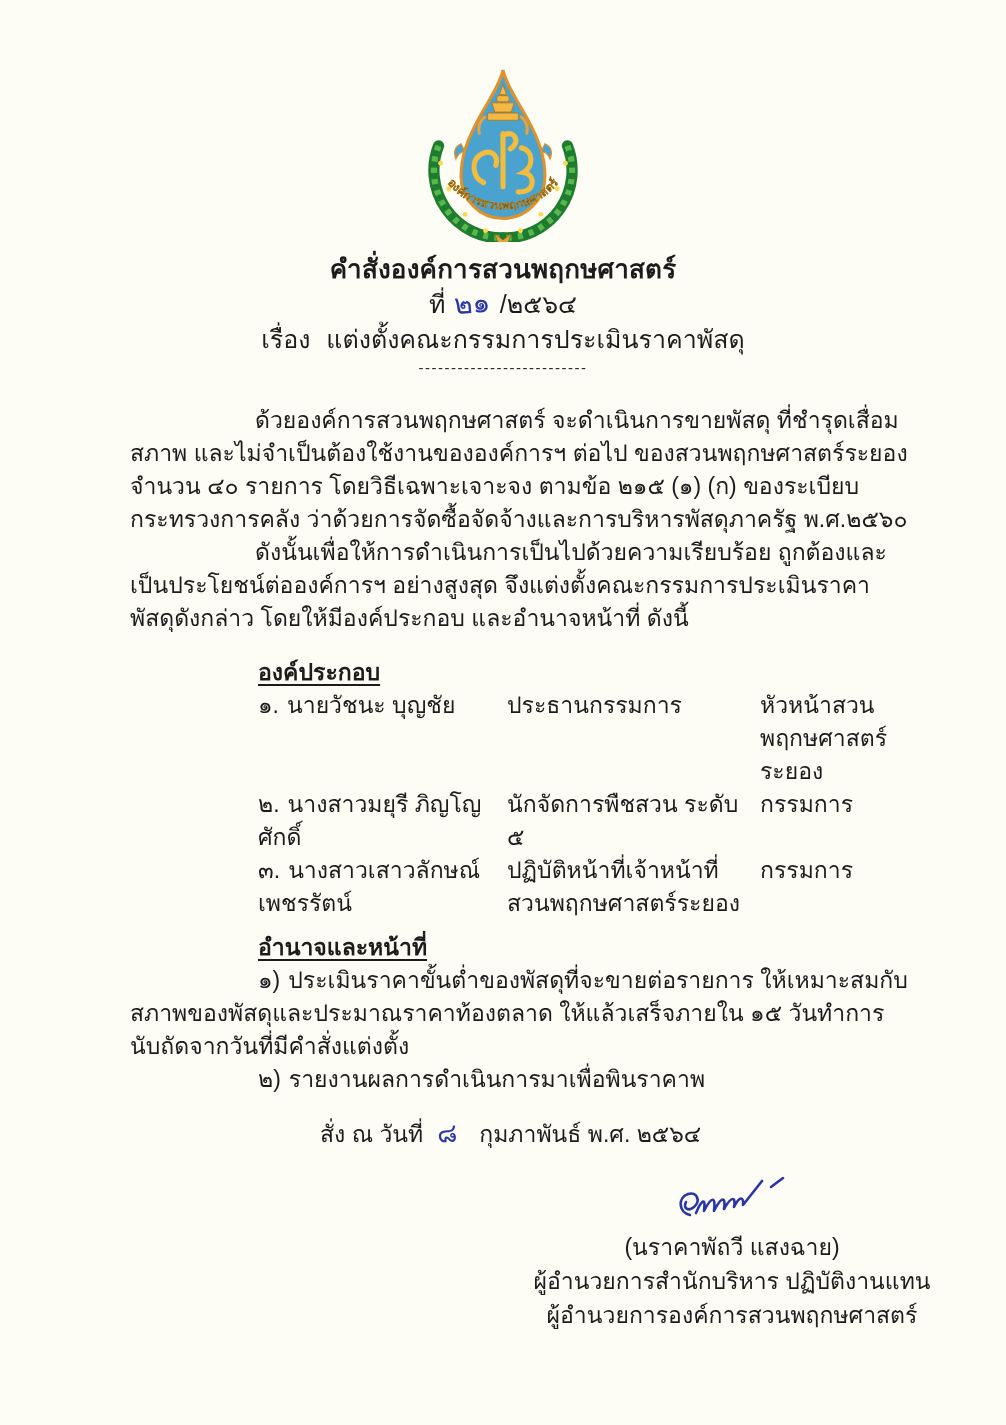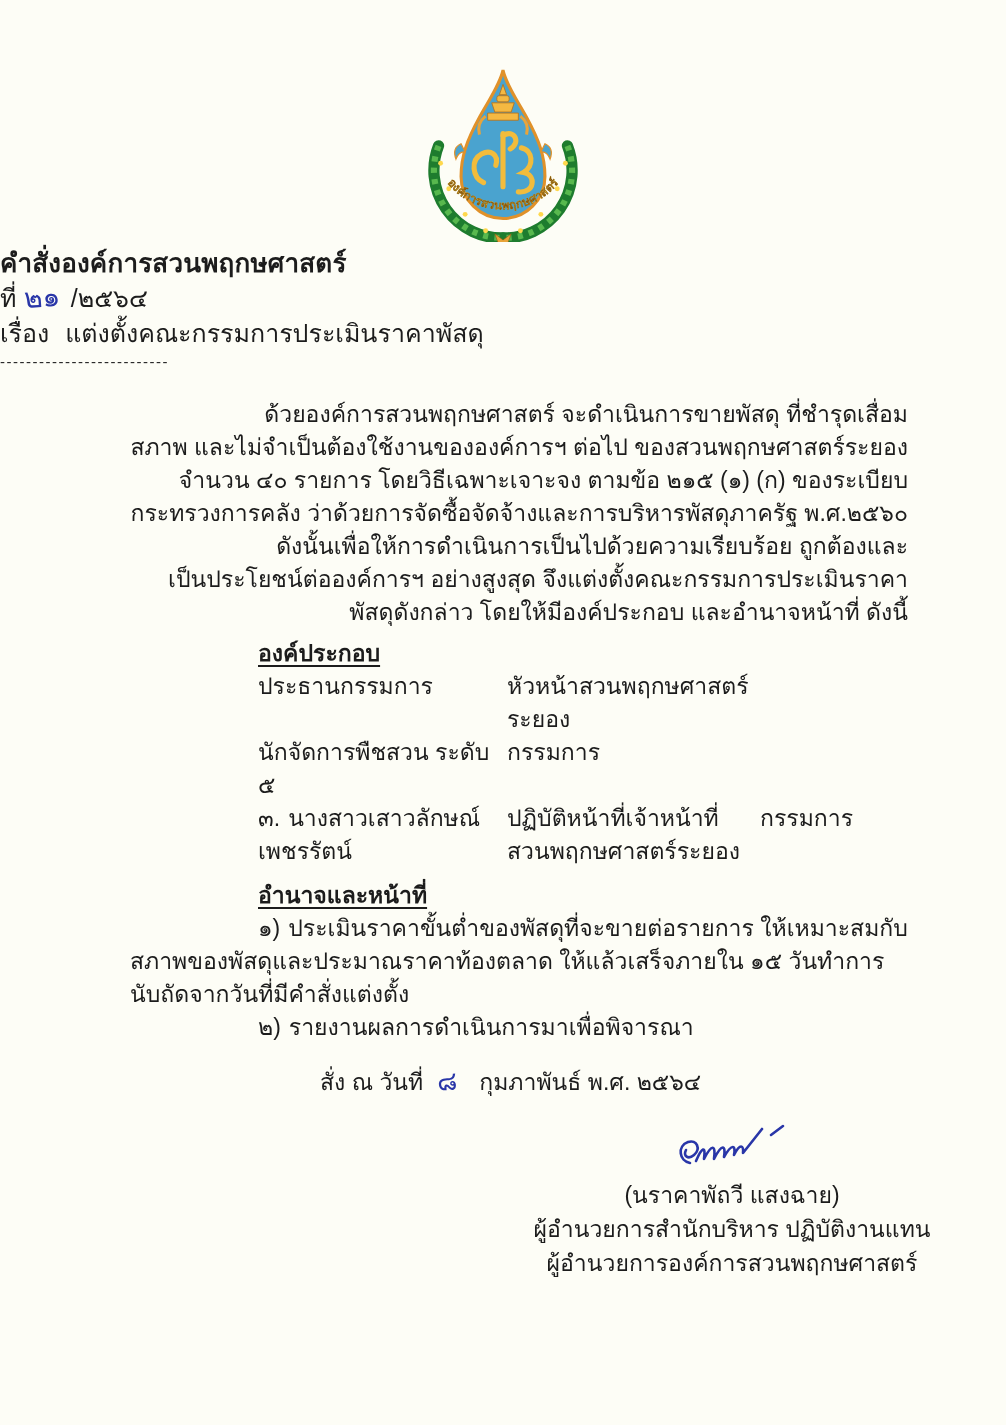--- a/index.html
+++ b/index.html
@@ -18,21 +18,21 @@
   }
 
   
   .logo-wrap {
     width: 176px;
     margin: 66px auto 0;
     text-align: center;
   }
 
   
-  .title-block { text-align: left; margin-top: 0; }
+  .title-block { text-align: center; margin-top: 6px; }
   .doc-title {
     font-size: 26px;
     line-height: 34px;
     font-weight: 600;
     letter-spacing: .2px;
   }
   .doc-number {
     font-size: 25px;
     line-height: 36px;
   }
@@ -53,33 +53,33 @@
     color: #2a2a2a;
     margin-top: 2px;
   }
 
   
   .content { width: 778px; margin: 0 auto 0 130px; }
   .para {
     font-size: 23px;
     line-height: 33px;
     text-indent: 125px;
-    text-align: right;
+    text-align: left;
   }
   .para.first { margin-top: 26px; }
 
   .section-heading {
     font-size: 23px;
     line-height: 33px;
     font-weight: 700;
     text-decoration: underline;
     text-underline-offset: 4px;
     margin-left: 128px;
   }
-  .section-heading.composition { margin-top: 8px; }
+  .section-heading.composition { margin-top: 21px; }
   .section-heading.duties { margin-top: 11px; }
 
   .member-row {
     display: grid;
     grid-template-columns: 249px 253px 1fr;
     margin-left: 128px;
     font-size: 23px;
     line-height: 33px;
   }
   .member-num { display: inline-block; margin-right: 8px; }
@@ -173,44 +173,50 @@
   </div>
 
   <div class="content">
 
     <p class="para first">ด้วยองค์การสวนพฤกษศาสตร์ จะดำเนินการขายพัสดุ ที่ชำรุดเสื่อมสภาพ และไม่จำเป็นต้องใช้งานขององค์การฯ ต่อไป ของสวนพฤกษศาสตร์ระยอง จำนวน ๔๐ รายการ โดยวิธีเฉพาะเจาะจง ตามข้อ ๒๑๕ (๑) (ก) ของระเบียบกระทรวงการคลัง ว่าด้วยการจัดซื้อจัดจ้างและการบริหารพัสดุภาครัฐ พ.ศ.๒๕๖๐</p>
     <p class="para">ดังนั้นเพื่อให้การดำเนินการเป็นไปด้วยความเรียบร้อย ถูกต้องและเป็นประโยชน์ต่อองค์การฯ อย่างสูงสุด จึงแต่งตั้งคณะกรรมการประเมินราคาพัสดุดังกล่าว โดยให้มีองค์ประกอบ และอำนาจหน้าที่ ดังนี้</p>
 
     <div class="section-heading composition">องค์ประกอบ</div>
 
     <div class="member-row">
+      <div>
+        <span class="member-num">๑.</span><span>นายวัชนะ บุญชัย</span>
+      </div>
       <div>ประธานกรรมการ</div>
       <div>หัวหน้าสวนพฤกษศาสตร์ระยอง</div>
     </div>
 
     <div class="member-row">
+      <div>
+        <span class="member-num">๒.</span><span>นางสาวมยุรี ภิญโญศักดิ์</span>
+      </div>
       <div>นักจัดการพืชสวน ระดับ ๕</div>
       <div>กรรมการ</div>
     </div>
 
     <div class="member-row">
       <div>
         <span class="member-num">๓.</span><span>นางสาวเสาวลักษณ์ เพชรรัตน์</span>
       </div>
       <div>
         <div>ปฏิบัติหน้าที่เจ้าหน้าที่</div>
         <div>สวนพฤกษศาสตร์ระยอง</div>
       </div>
       <div>กรรมการ</div>
     </div>
 
     <div class="section-heading duties">อำนาจและหน้าที่</div>
 
     <p class="duty"><span class="duty-num">๑)</span><span>ประเมินราคาขั้นต่ำของพัสดุที่จะขายต่อรายการ ให้เหมาะสมกับสภาพของพัสดุและประมาณราคาท้องตลาด ให้แล้วเสร็จภายใน ๑๕ วันทำการ นับถัดจากวันที่มีคำสั่งแต่งตั้ง</span></p>
-    <p class="duty"><span class="duty-num">๒)</span><span>รายงานผลการดำเนินการมาเพื่อพิจารณา</span></p>
+    <p class="duty"><span class="duty-num">๒)</span><span>รายงานผลการดำเนินการมาเพื่อพินราคาพ</span></p>
 
     <div class="issuance">
       <span>สั่ง ณ วันที่</span><span class="ink">๘</span><span>กุมภาพันธ์ พ.ศ. ๒๕๖๔</span>
     </div>
 
     <div class="sig-block">
       <svg class="sig-scribble" width="150" height="62" viewBox="0 0 150 62">
         <g fill="none" stroke="#2936a8" stroke-width="2.6" stroke-linecap="round" stroke-linejoin="round">
           <path d="M18 48 c-11 -2 -13 -17 -2 -21 c9 -3 13 7 6 13 c-6 5 -11 1 -8 -5"></path>
           <path d="M24 46 c6 -14 10 -16 8 -2 c8 -16 12 -14 10 0 c8 -16 12 -14 10 -2 c8 -14 12 -12 10 -2 c6 -12 10 -10 9 -2 l19 -24"></path>

